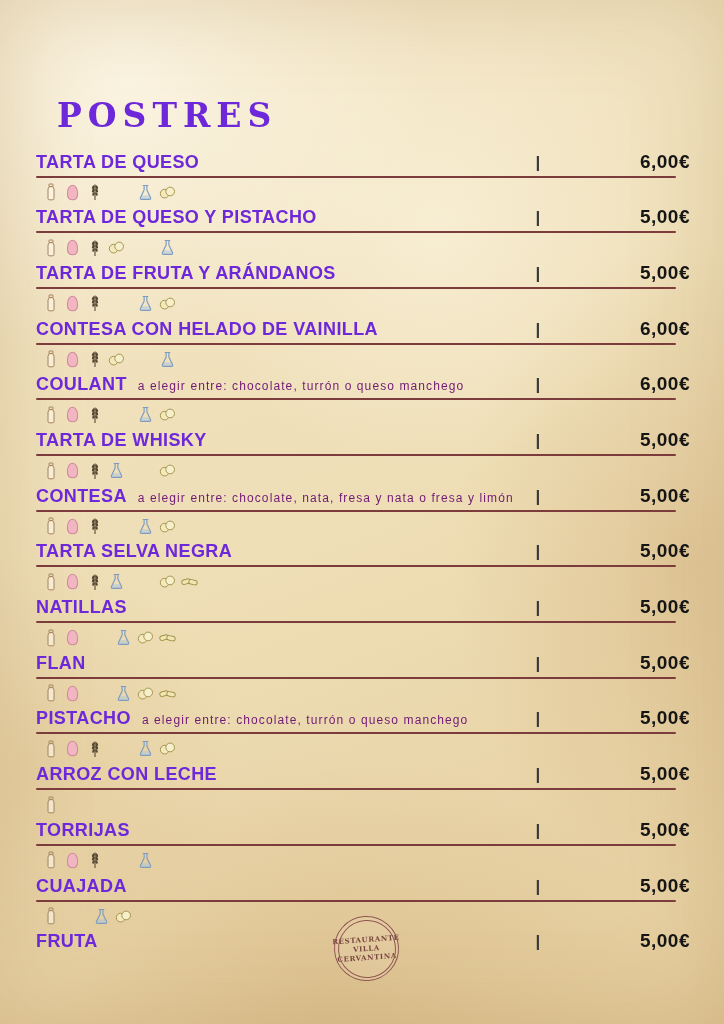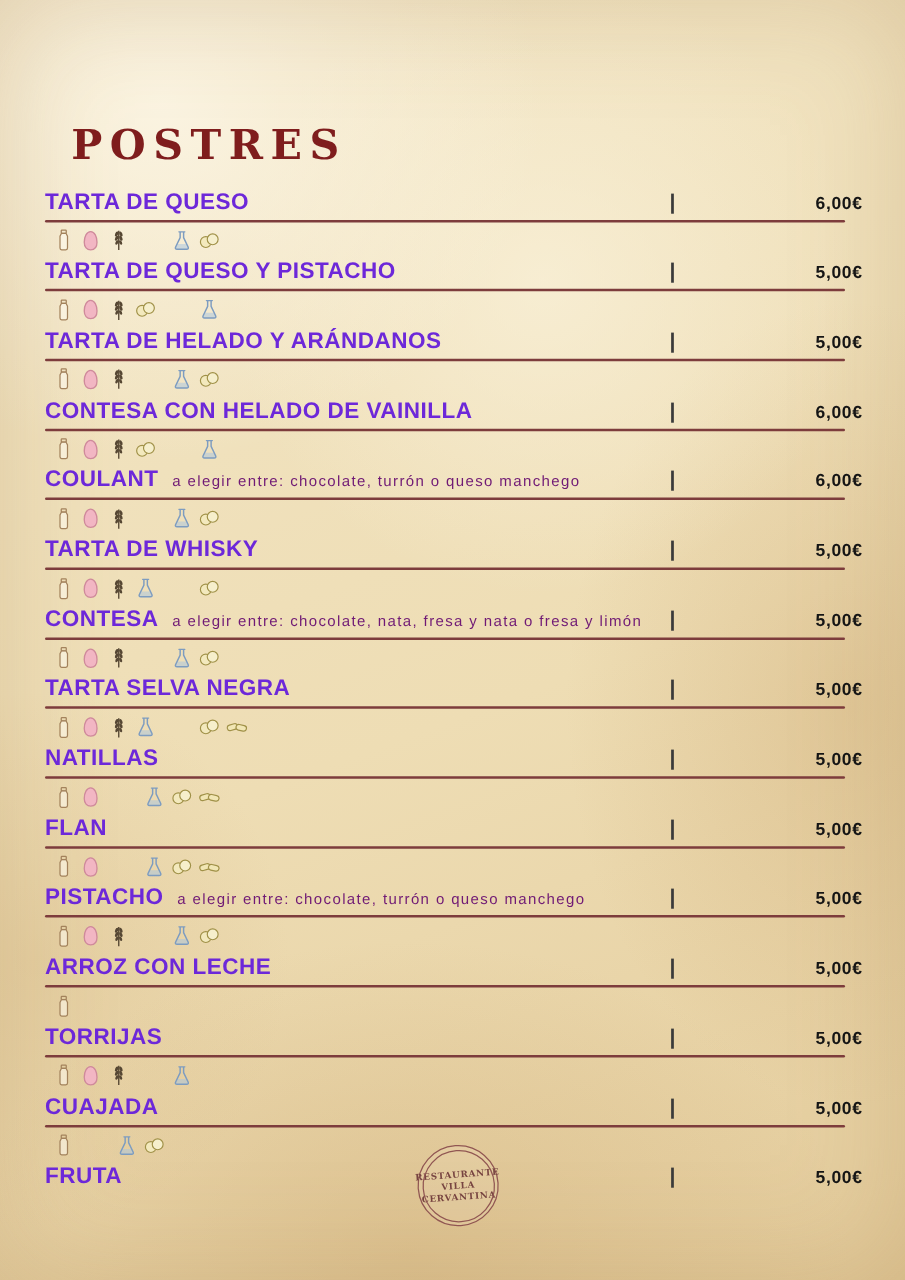--- a/index.html
+++ b/index.html
@@ -20,38 +20,38 @@
   .vignette {
     position: absolute; inset: 0; pointer-events: none;
     box-shadow: inset 0 0 90px rgba(170,130,75,.28);
   }
   .menu { position: absolute; left: 36px; right: 34px; top: 96px; }
   .page-title {
     font-family: "DejaVu Serif", serif;
     font-weight: 700;
     font-size: 33px;
     letter-spacing: 6px;
-    color: #7f1d1d;
+    color: #6d28d9;
     margin-left: 21px;
     margin-bottom: 15px;
     line-height: 1.2;
   }
   .item { height: 55.7px; }
   .item-line { display: flex; align-items: baseline; height: 22px; }
   .left { flex: 1; display: flex; align-items: baseline; min-width: 0; white-space: nowrap; }
   .name {
     font-weight: 700; font-size: 18px; letter-spacing: .4px; color: #6d28d9;
   }
   .sub {
     font-weight: 400; font-size: 12px; letter-spacing: 1.1px; color: #701a75;
     margin-left: 11px;
   }
   .sep { width: 12px; text-align: center; font-weight: 700; font-size: 17px; color: #3a3a3a; }
   .price {
-    width: 146px; text-align: right; font-weight: 700; font-size: 14px;
+    width: 146px; text-align: right; font-weight: 700; font-size: 19px;
     letter-spacing: .5px; color: #151515;
   }
   .rule { height: 2px; background: #7d3c3c; margin-right: 14px; margin-top: 3px; border-radius: 1px; }
   .icons { display: flex; align-items: center; gap: 5px; height: 19px; margin-top: 5px; padding-left: 6px; }
   .icons span { display: inline-flex; width: 17px; height: 18px; align-items: center; justify-content: center; }
   .icons span.icon-gap { width: 24px; }
   .icons svg { display: block; }
   .stamp {
     position: absolute; left: 334px; top: 916px; width: 65px; height: 65px;
     border-radius: 50%; border: 1.5px solid #8a4d4d;
@@ -169,21 +169,21 @@
               <path d="M3.4 10.6 h7.2 l1.1 2.4 q.5 1.5 -1.1 1.5 H3.4 q-1.6 0 -1.1 -1.5 Z" fill="rgba(165,195,225,.5)"></path>
               <path d="M4.8 1.4 h4.4 M5.7 1.4 v4.3 L2.3 12.8 q-.7 1.7 1.1 1.7 h7.2 q1.8 0 1.1 -1.7 L8.3 5.7 V1.4" fill="none" stroke="#7d9cc0" stroke-width="1.1" stroke-linecap="round" stroke-linejoin="round"></path>
             </svg>
           </span>
         </div>
   </div>
 
   <div class="item">
     <div class="item-line">
       <div class="left">
-        <span class="name">TARTA DE HELADO Y ARÁNDANOS</span>
+        <span class="name">TARTA DE FRUTA Y ARÁNDANOS</span>
 
       </div>
       <span class="sep">|</span>
       <span class="price">5,00€</span>
     </div>
     <div class="rule"></div>
     <div class="icons">
           <span>
             <svg width="12" height="18" viewBox="0 0 12 18">
               <rect x="4" y="1" width="4" height="2.6" rx="0.6" fill="none" stroke="#a3825c" stroke-width="1"></rect>

